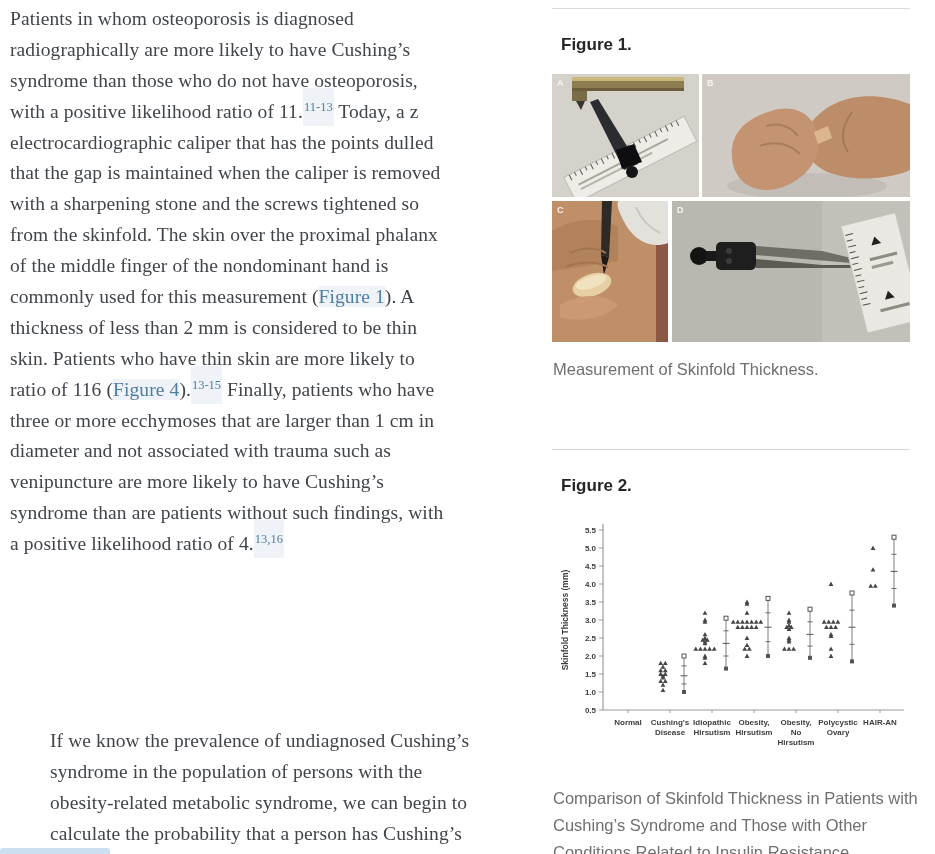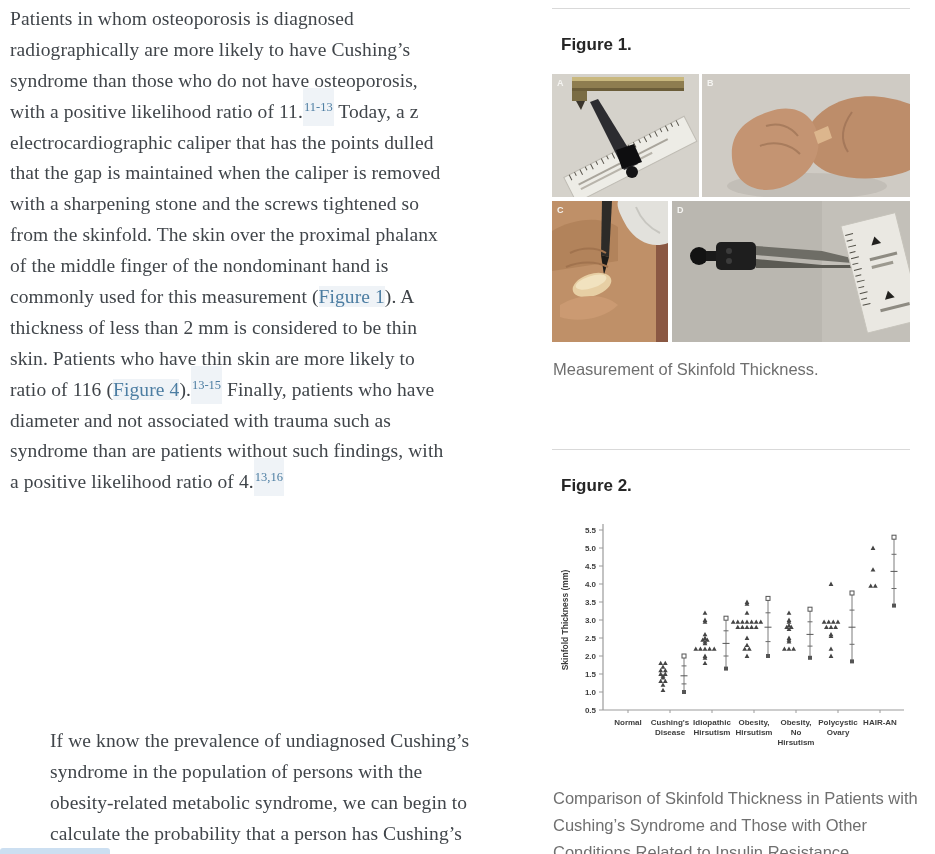--- a/index.html
+++ b/index.html
@@ -65,21 +65,23 @@
     <div class="tline"><span>with a positive likelihood ratio of 11.</span><span class="sup">11-13</span><span> Today, a z</span></div>
     <div class="tline"><span>electrocardiographic caliper that has the points dulled</span></div>
     <div class="tline"><span>that the gap is maintained when the caliper is removed</span></div>
     <div class="tline"><span>with a sharpening stone and the screws tightened so</span></div>
     <div class="tline"><span>from the skinfold. The skin over the proximal phalanx</span></div>
     <div class="tline"><span>of the middle finger of the nondominant hand is</span></div>
     <div class="tline"><span>commonly used for this measurement (</span><span class="link">Figure 1</span><span>). A</span></div>
     <div class="tline"><span>thickness of less than 2 mm is considered to be thin</span></div>
     <div class="tline"><span>skin. Patients who have thin skin are more likely to</span></div>
     <div class="tline"><span>ratio of 116 (</span><span class="link">Figure 4</span><span>).</span><span class="sup">13-15</span><span> Finally, patients who have</span></div>
+    <div class="tline"><span>three or more ecchymoses that are larger than 1 cm in</span></div>
     <div class="tline"><span>diameter and not associated with trauma such as</span></div>
+    <div class="tline"><span>venipuncture are more likely to have Cushing’s</span></div>
     <div class="tline"><span>syndrome than are patients without such findings, with</span></div>
     <div class="tline"><span>a positive likelihood ratio of 4.</span><span class="sup">13,16</span></div>
   </div>
 <div class="para para2">
     <div class="tline"><span>If we know the prevalence of undiagnosed Cushing’s</span></div>
     <div class="tline"><span>syndrome in the population of persons with the</span></div>
     <div class="tline"><span>obesity-related metabolic syndrome, we can begin to</span></div>
     <div class="tline"><span>calculate the probability that a person has Cushing’s</span></div>
     <div class="tline"><span>syndrome, using the likelihood ratios for the</span></div>
   </div>

